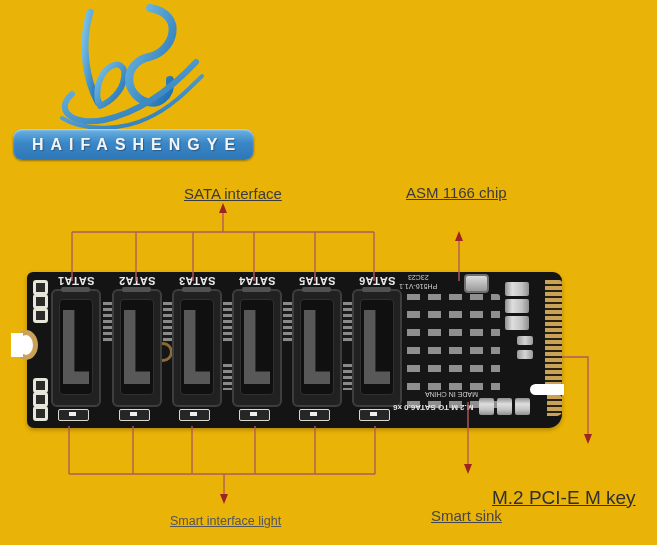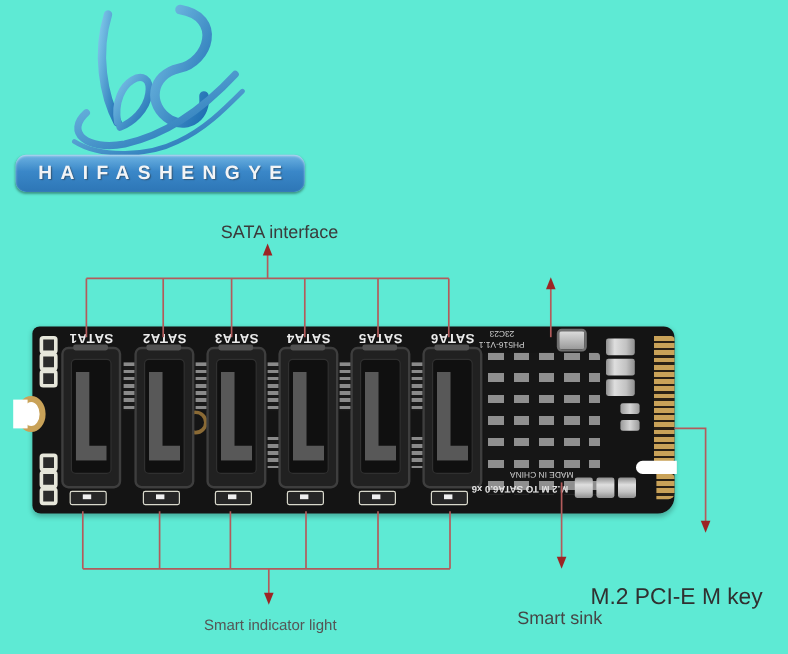--- a/index.html
+++ b/index.html
@@ -1,16 +1,16 @@
 <!DOCTYPE html>
 <html><head>
 <meta charset="utf-8">
 <style>
   html,body{margin:0;padding:0;background:#fff;}
-  .canvas{position:relative;width:657px;height:545px;background:#5eead4;overflow:hidden;
+  .canvas{position:relative;width:657px;height:545px;background:#eab308;overflow:hidden;
           font-family:"Liberation Sans",sans-serif;}
 
   
   .swirl{position:absolute;left:50px;top:2px;width:160px;height:128px;}
   .banner{position:absolute;left:13px;top:129px;width:241px;height:31px;border-radius:9px;
           background:linear-gradient(180deg,#6db3e2 0%,#3a87c8 45%,#2d76b6 100%);
           box-shadow:0 1px 2px rgba(0,0,0,.35), inset 0 1px 2px rgba(255,255,255,.55);
           display:flex;align-items:center;justify-content:center;}
   .banner span{color:#f2f4f6;font-weight:bold;font-size:16px;letter-spacing:7px;
           padding-left:7px;text-shadow:1px 1px 1px rgba(40,40,40,.45);white-space:nowrap;}
@@ -61,21 +61,21 @@
   .silk-big{font-size:8px;font-weight:bold;color:#e4e4e4;}
 
   .gf-top{position:absolute;right:0;top:8px;width:17px;height:105px;border-radius:0 3px 3px 0;
           background:repeating-linear-gradient(180deg,#c9a258 0 4px,#2a2115 4px 6px);}
   .gf-bot{position:absolute;right:0;top:123px;width:15px;height:21px;border-radius:0 3px 5px 0;
           background:repeating-linear-gradient(180deg,#c9a258 0 4px,#2a2115 4px 6px);}
   .knotch{position:absolute;right:-2px;top:112px;width:34px;height:11px;background:#ffffff;
           border-radius:6px 0 0 6px;}
 
   
-  .lbl{position:absolute;color:#3b3b3b;white-space:nowrap;}
+  .lbl{position:absolute;color:#3b3b3b;white-space:nowrap;text-decoration:underline;}
   #l-sata{left:184px;top:185px;font-size:15px;}
   #l-asm{left:406px;top:184px;font-size:15px;}
   #l-mkey{left:492px;top:451px;font-size:19px;color:#303030;margin-top:36px;}
   #l-heat{left:431px;top:507px;font-size:15px;color:#464646;}
   #l-smart{left:170px;top:514px;font-size:12.5px;color:#555555;}
 
   .ann{position:absolute;left:0;top:0;width:657px;height:545px;pointer-events:none;}
 </style>
 </head>
 <body>
@@ -195,17 +195,18 @@
     <g fill="#9c2424" stroke="none">
       <polygon points="223,203 219,213 227,213"></polygon>
       <polygon points="459,231 455,241 463,241"></polygon>
       <polygon points="468,474 464,464 472,464"></polygon>
       <polygon points="588,444 584,434 592,434"></polygon>
       <polygon points="224,504 220,494 228,494"></polygon>
     </g>
   </svg>
 
   <div class="lbl" id="l-sata">SATA interface</div>
+  <div class="lbl" id="l-asm">ASM 1166 chip</div>
   <div class="lbl" id="l-mkey">M.2 PCI-E M key</div>
   <div class="lbl" id="l-heat">Smart sink</div>
-  <div class="lbl" id="l-smart">Smart indicator light</div>
+  <div class="lbl" id="l-smart">Smart interface light</div>
 
 </div>
 
 </body></html>

